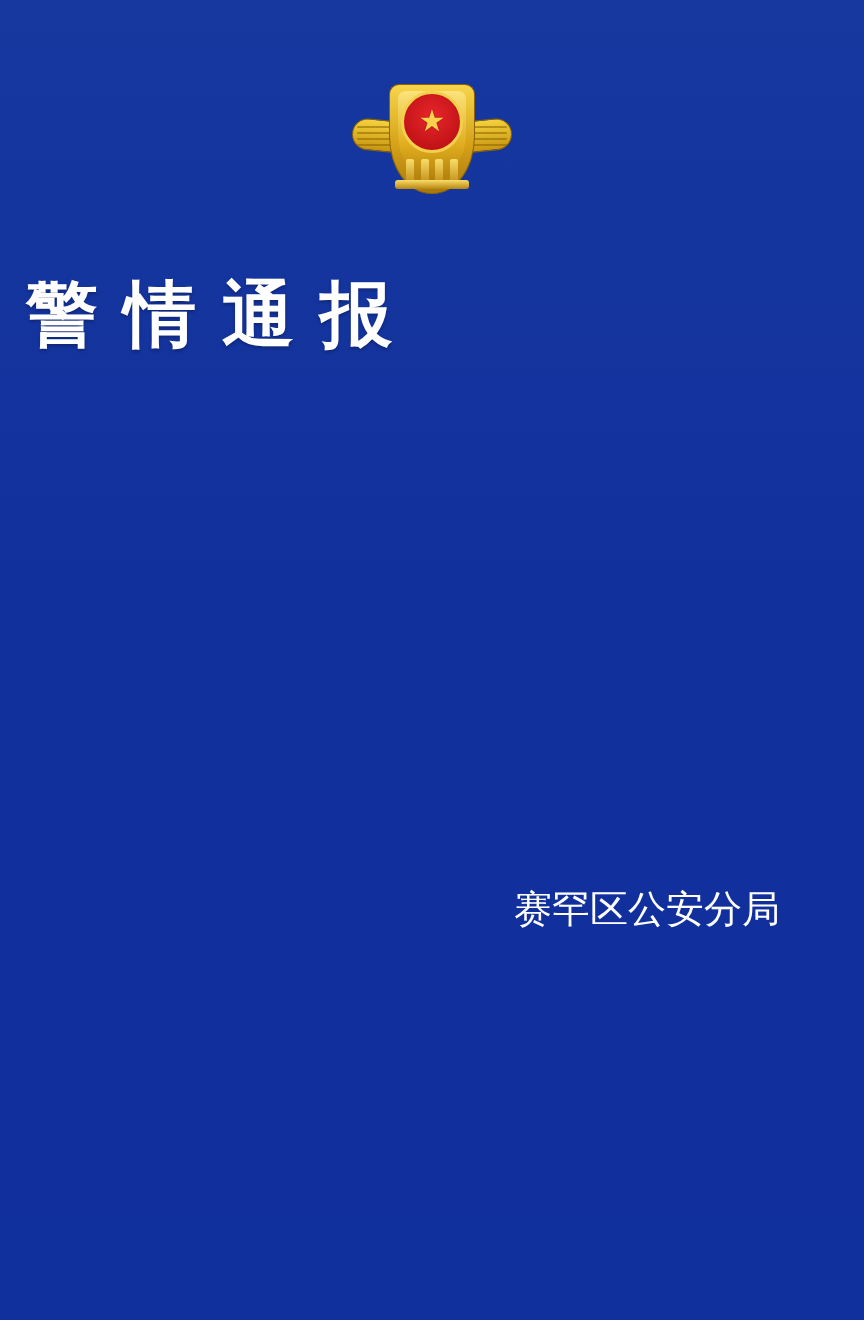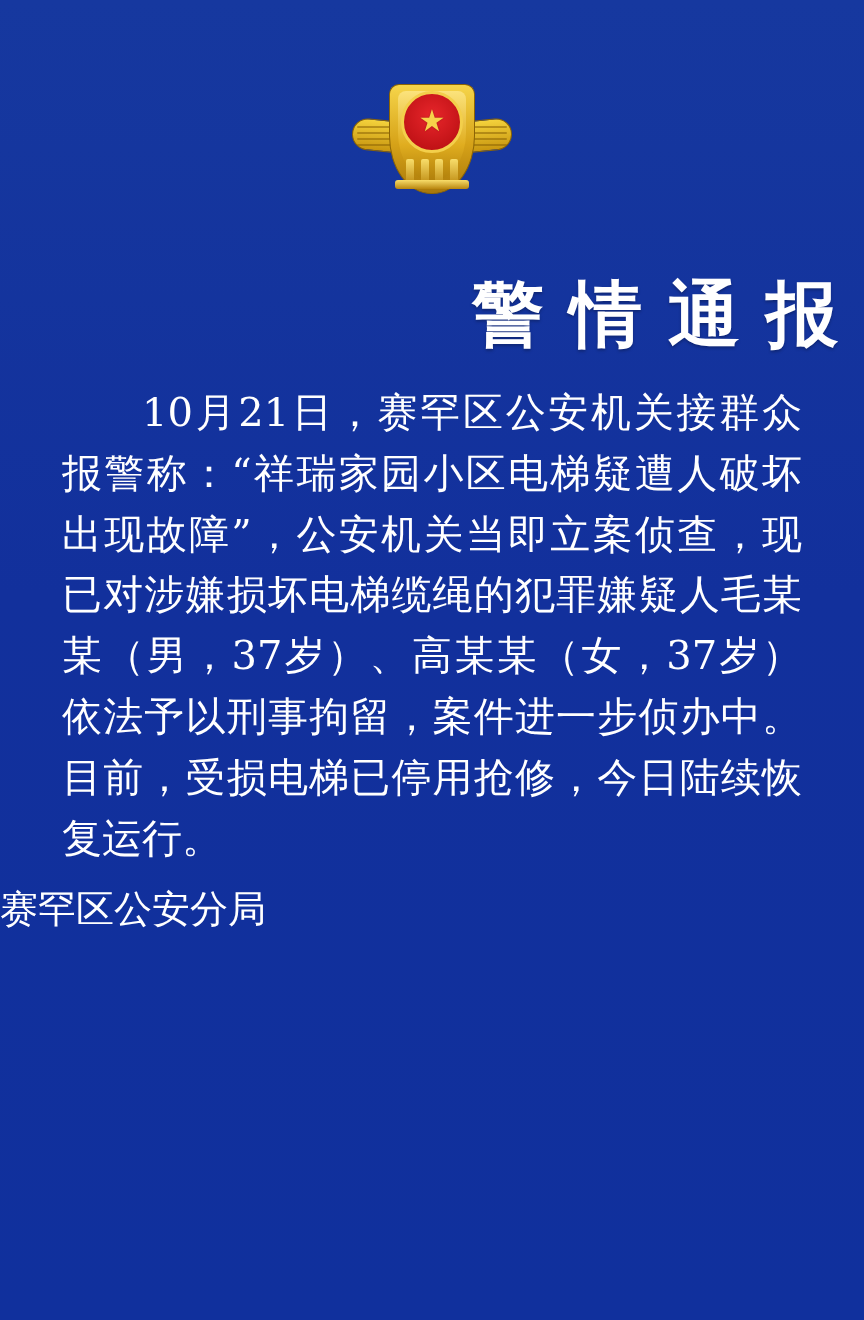--- a/index.html
+++ b/index.html
@@ -142,21 +142,21 @@
     background: linear-gradient(180deg, #f8dd6a 0%, #b9860f 100%);
     border-radius: 3px;
   }
 
   
   .title {
     position: absolute;
     top: 226px;
     left: 0;
     width: 100%;
-    text-align: right;
+    text-align: left;
     font-size: 72px;
     font-weight: bold;
     letter-spacing: 26px;
     text-indent: 26px;
     line-height: 1.1;
     font-family: "DejaVu Serif", "Liberation Serif", serif;
     text-shadow: 0 2px 3px rgba(0, 0, 0, .25);
   }
 
   
@@ -174,21 +174,21 @@
   }
 
   
   .signature {
     position: absolute;
     top: 880px;
     left: 0;
     width: 100%;
     padding-right: 84px;
     box-sizing: border-box;
-    text-align: left;
+    text-align: right;
     font-size: 38px;
     line-height: 1.55;
     font-family: Liberation Sans, sans-serif;
   }
   .signature div { white-space: nowrap; }
 </style>
 </head>
 <body>
 
 <div class="page">
@@ -220,19 +220,18 @@
             <i></i>
             <i></i>
         </div>
         <div class="base"></div>
       </div>
     </div>
   </div>
 
   <h1 class="title">警情通报</h1>
 
-  <div class="body-text">10月21日，赛罕区公安机关接群众报警称：“祥瑞家园小区电梯疑遭人破坏出现故障”，公安机关当即立案侦查，现已对涉嫌损坏电梯缆绳的犯罪嫌疑人毛某某（男，37岁）、高某某（女，37岁）依法予以刑事拘留，案件进一步侦办中。目前，受损电梯已停用抢修，今日陆续恢复运行。</div>
 
   <div class="signature">
     <div>赛罕区公安分局</div>
   </div>
 
 </div>
 
 </body></html>

